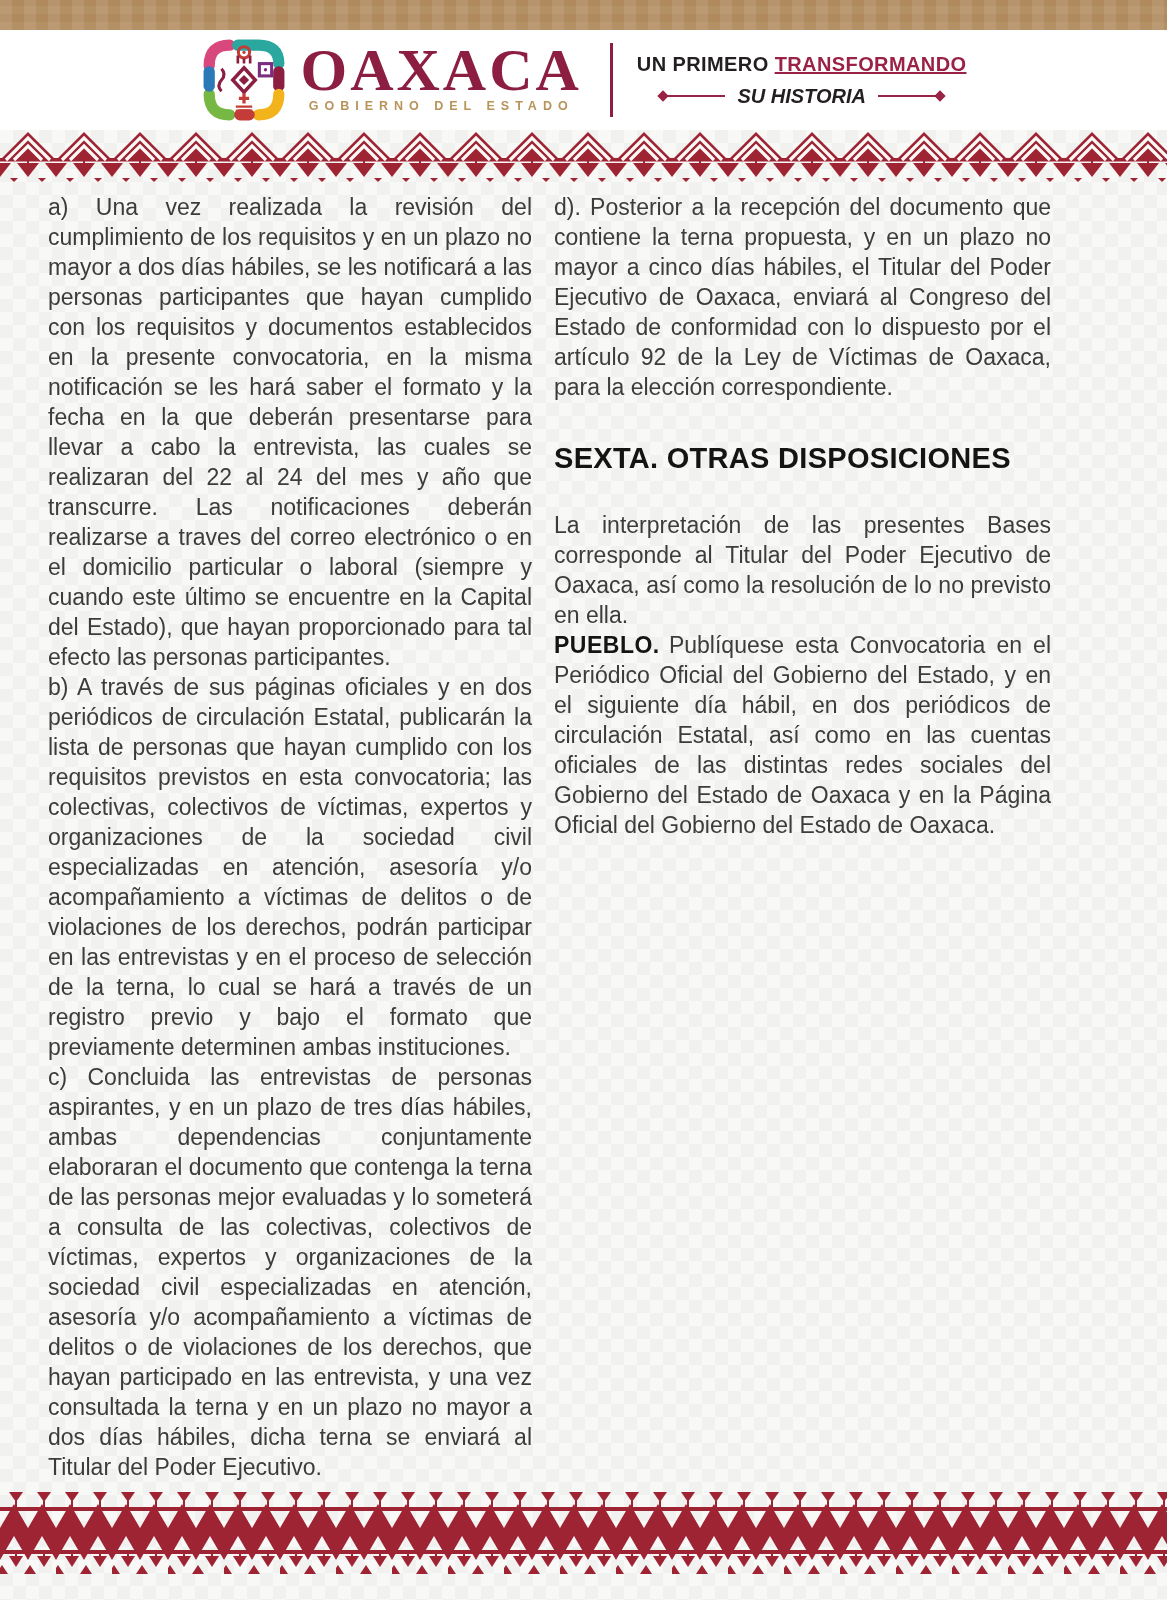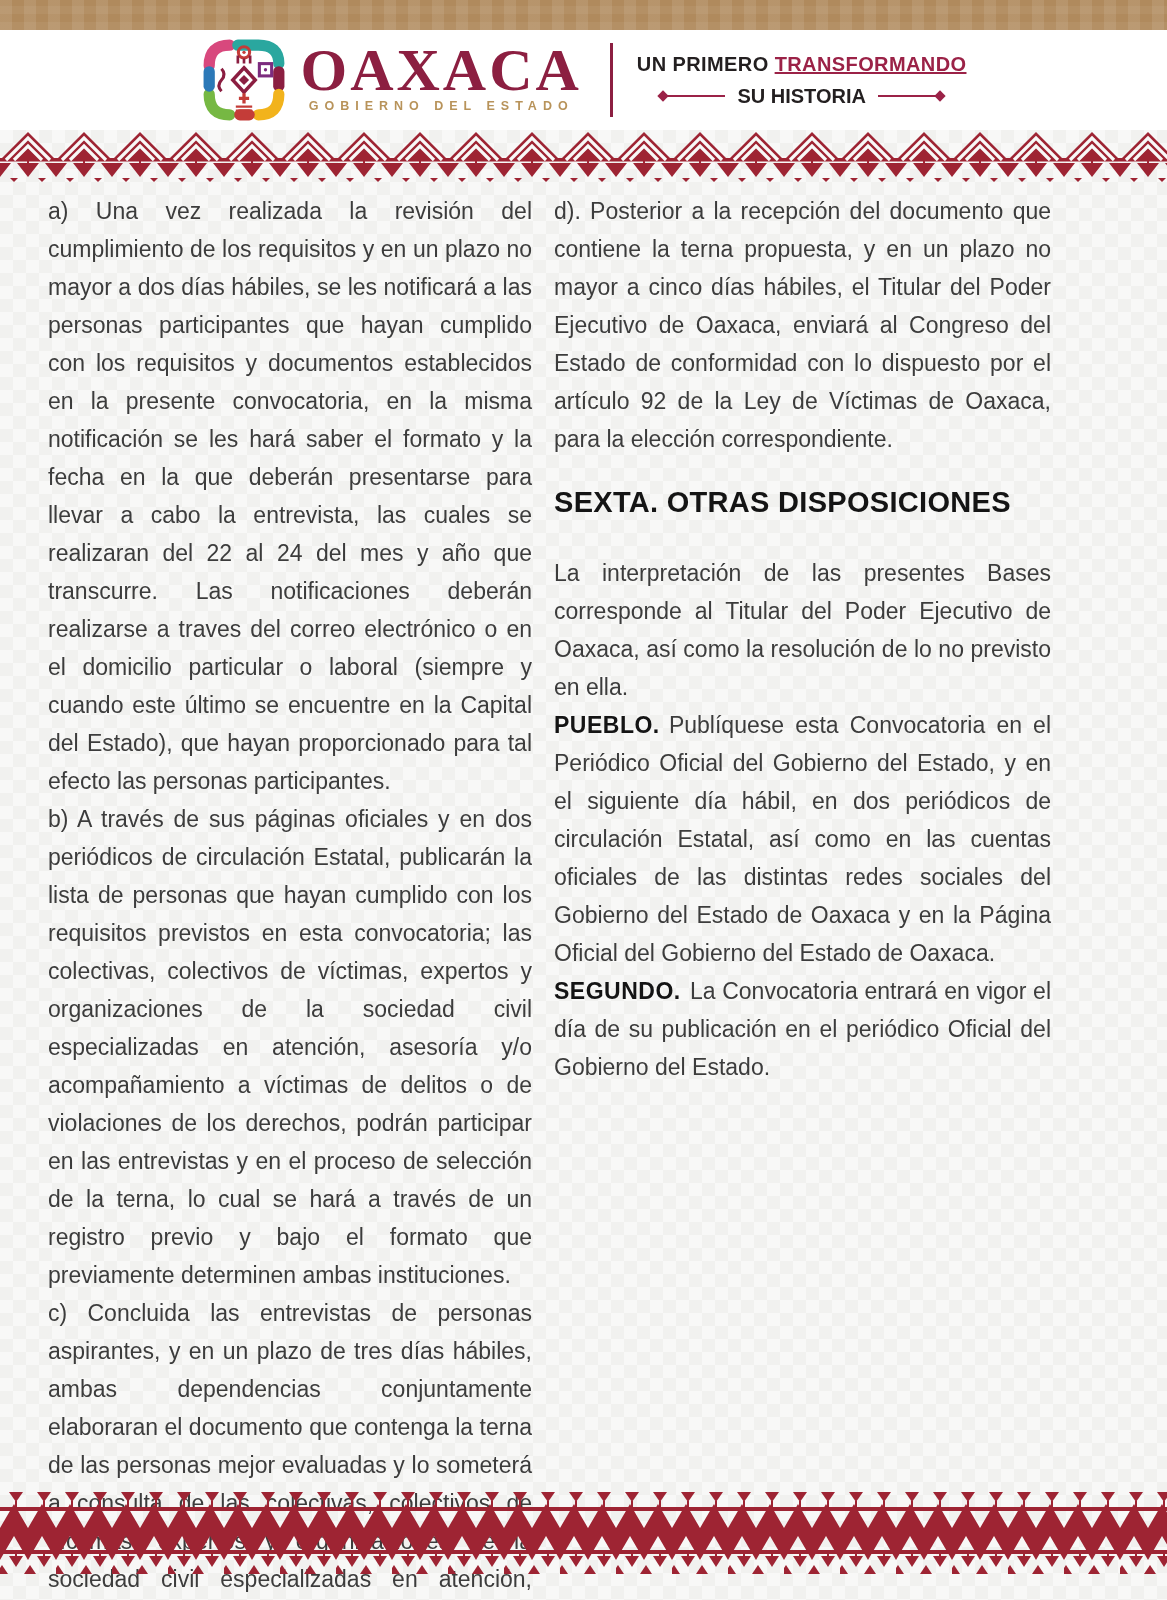--- a/index.html
+++ b/index.html
@@ -52,21 +52,21 @@
     font-size: 12.5px;
     font-weight: bold;
     letter-spacing: 6px;
     color: #b8935a;
   }
   .vdivider { width: 3px; height: 74px; background: #8c1f41; margin: 0 24px 0 28px; }
 
   .slogan { display:flex; flex-direction:column; align-items:center; }
   .slogan-l1 { font-size: 20px; font-weight: bold; letter-spacing: .4px; color: #231f20; white-space: nowrap; }
   .slogan-l1 .s-accent { color: #9b2247; margin-left: 6px; text-decoration: underline; }
-  .slogan-l2 { margin-top: 9px; display:flex; align-items:center; font-size: 20px; font-weight: bold; color: #231f20; }
+  .slogan-l2 { margin-top: 9px; display:flex; align-items:center; font-size: 20px; font-weight: bold; color: #231f20; font-style: italic; }
   .arrow { display:flex; align-items:center; }
   .arrow .dia { display:block; width: 8px; height: 8px; background:#9b2247; transform: rotate(45deg); }
   .arrow .ln  { display:block; width: 58px; height: 2.5px; background:#9b2247; }
   .arrow.left  { margin-right: 12px; }
   .arrow.right { margin-left: 12px; }
 
   .band { display:block; }
   .band-bottom { position:absolute; left:0; bottom:26px; }
 
   
@@ -74,26 +74,26 @@
     display: flex;
     gap: 22px;
     padding: 10px 48px 0 48px;
   }
   .col-left  { width: 484px; flex: none; }
   .col-right { width: 497px; flex: none; }
 
   p.body {
     margin: 0;
     font-size: 23px;
-    line-height: 38px;
+    line-height: 30px;
     color: #3c3c3c;
     text-align: justify;
   }
   .h-section {
-    margin: 28px 0 36px 0;
+    margin: 40px 0 36px 0;
     font-size: 29px;
     line-height: 32px;
     font-weight: bold;
     letter-spacing: .3px;
     color: #141414;
   }
   .mb-gap  { margin-bottom: 32px; }
   .lead { font-weight: bold; color: #141414; margin-right: .4em; letter-spacing: .5px; }
 </style>
 </head>
@@ -175,21 +175,20 @@
       <p class="body">a) Una vez realizada la revisión del cumplimiento de los requisitos y en un plazo no mayor a dos días hábiles, se les notificará a las personas participantes que hayan cumplido con los requisitos y documentos establecidos en la presente convocatoria, en la misma notificación se les hará saber el formato y la fecha en la que deberán presentarse para llevar a cabo la entrevista, las cuales se realizaran del 22 al 24 del mes y año que transcurre. Las notificaciones deberán realizarse a traves del correo electrónico o en el domicilio particular o laboral (siempre y cuando este último se encuentre en la Capital del Estado), que hayan proporcionado para tal efecto las personas participantes.</p>
       <p class="body">b) A través de sus páginas oficiales y en dos periódicos de circulación Estatal, publicarán la lista de personas que hayan cumplido con los requisitos previstos en esta convocatoria; las colectivas, colectivos de víctimas, expertos y organizaciones de la sociedad civil especializadas en atención, asesoría y/o acompañamiento a víctimas de delitos o de violaciones de los derechos, podrán participar en las entrevistas y en el proceso de selección de la terna, lo cual se hará a través de un registro previo y bajo el formato que previamente determinen ambas instituciones.</p>
       <p class="body">c) Concluida las entrevistas de personas aspirantes, y en un plazo de tres días hábiles, ambas dependencias conjuntamente elaboraran el documento que contenga la terna de las personas mejor evaluadas y lo someterá a consulta de las colectivas, colectivos de víctimas, expertos y organizaciones de la sociedad civil especializadas en atención, asesoría y/o acompañamiento a víctimas de delitos o de violaciones de los derechos, que hayan participado en las entrevista, y una vez consultada la terna y en un plazo no mayor a dos días hábiles, dicha terna se enviará al Titular del Poder Ejecutivo.</p>
     </section>
 
     <section class="col-right">
       <p class="body">d). Posterior a la recepción del documento que contiene la terna propuesta, y en un plazo no mayor a cinco días hábiles, el Titular del Poder Ejecutivo de Oaxaca, enviará al Congreso del Estado de conformidad con lo dispuesto por el artículo 92 de la Ley de Víctimas de Oaxaca, para la elección correspondiente.</p>
       <h2 class="h-section">SEXTA. OTRAS DISPOSICIONES</h2>
       <p class="body">La interpretación de las presentes Bases corresponde al Titular del Poder Ejecutivo de Oaxaca, así como la resolución de lo no previsto en ella.</p>
       <p class="body mb-gap"><span class="lead">PUEBLO.</span><span>Publíquese esta Convocatoria en el Periódico Oficial del Gobierno del Estado, y en el siguiente día hábil, en dos periódicos de circulación Estatal, así como en las cuentas oficiales de las distintas redes sociales del Gobierno del Estado de Oaxaca y en la Página Oficial del Gobierno del Estado de Oaxaca.</span></p>
-      <p class="body"><span class="lead">SEGUNDO.</span><span>La Convocatoria entrará en vigor el día de su publicación en el periódico Oficial del Gobierno del Estado.</span></p>
     </section>
   </main>
 
   <svg class="band band-bottom" width="1167" height="82" aria-hidden="true">
     <defs>
       <pattern id="azbot" width="56" height="82" patternUnits="userSpaceOnUse">
         <polygon points="9,0 23,0 16,10" fill="#9E2433"></polygon>
         <polygon points="37,0 51,0 44,10" fill="#9E2433"></polygon>
         <rect x="15" y="9" width="2" height="6" fill="#9E2433"></rect>
         <rect x="43" y="9" width="2" height="6" fill="#9E2433"></rect>

